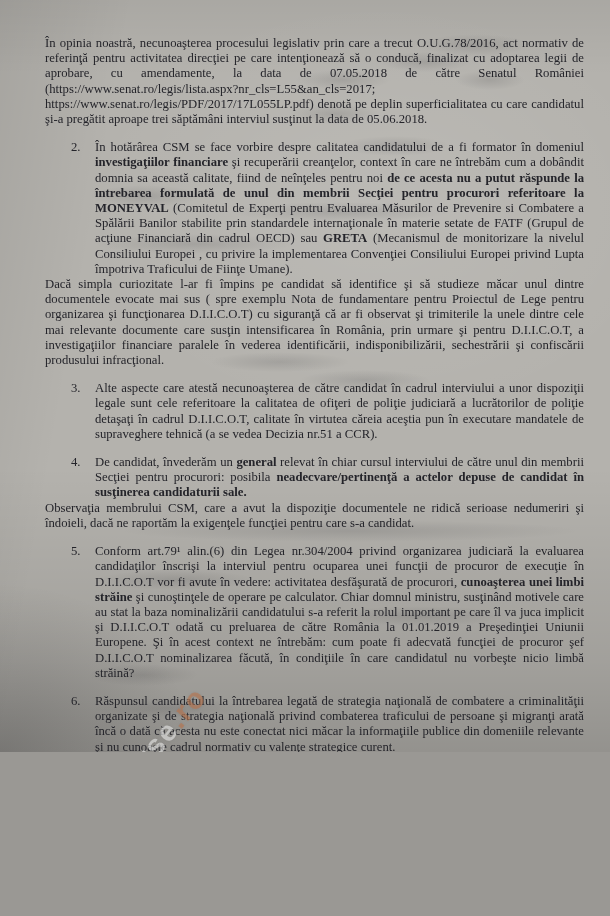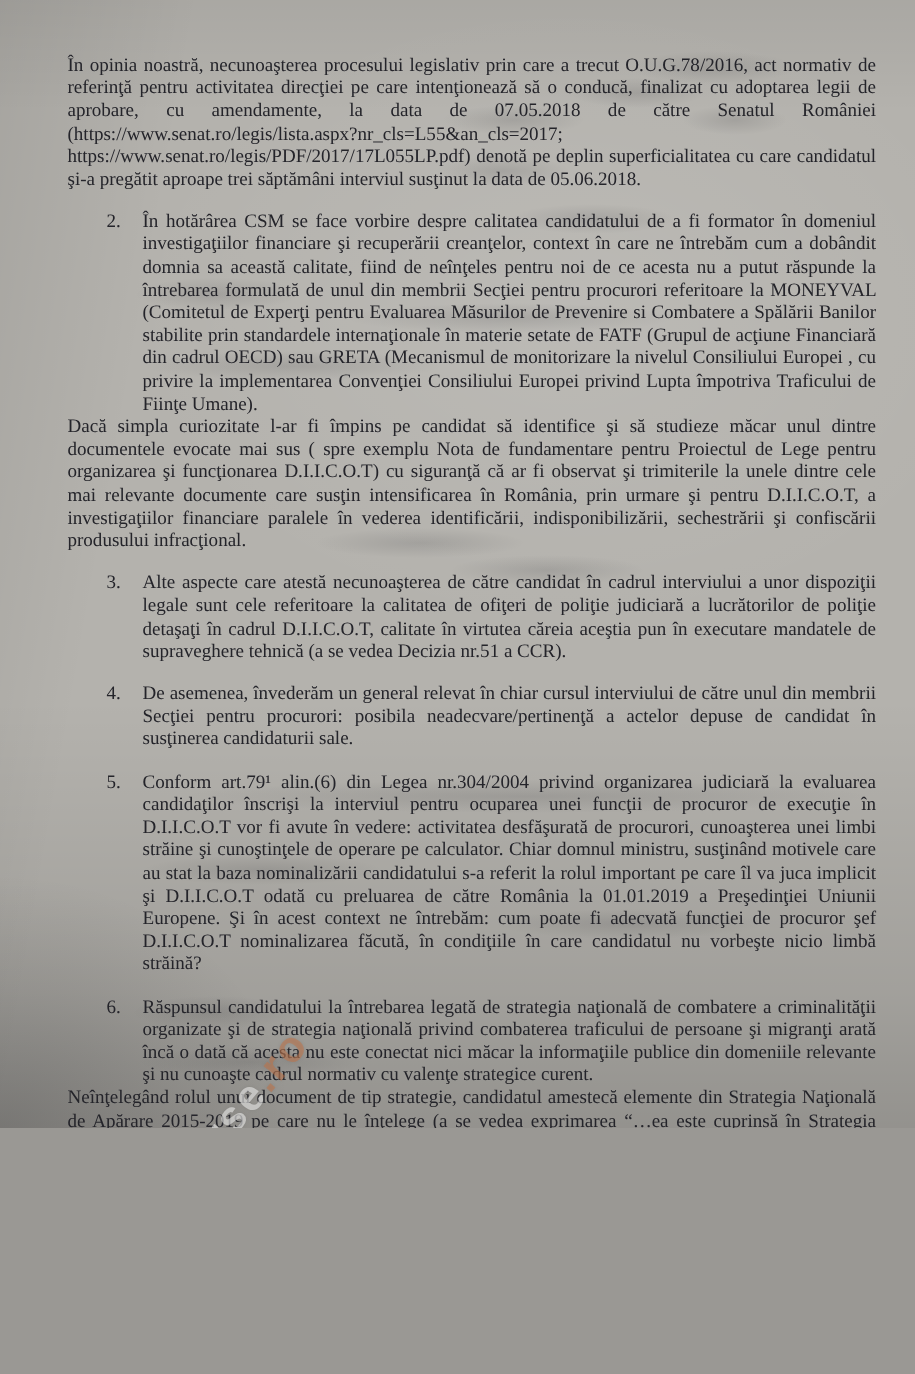--- a/index.html
+++ b/index.html
@@ -22,21 +22,21 @@
     width:539px;
     font-size:12.7px;
     line-height:15.2px;
     text-align:justify;
   }
   .para{margin:0;}
   .para.numbered{position:relative;padding-left:50px;margin-top:13px;}
   .para.numbered .num{position:absolute;left:26px;}
   .para.plain{margin-top:0;}
   .para:first-child{margin-top:0;}
-  .run.bold{font-weight:normal;}
+  .run.bold{font-weight:bold;}
   
   .blotch{
     position:absolute;border-radius:50%;
     background:radial-gradient(closest-side, rgba(35,35,40,0.13), rgba(35,35,40,0));
     pointer-events:none;
   }
   
   #watermark{position:absolute;left:0;top:0;width:100%;height:100%;pointer-events:none;}
   .wm-logo{
     position:absolute;left:14px;top:862px;
@@ -87,21 +87,22 @@
     <div class="blotch" style="left:88px;top:664px;width:110px;height:22px;"></div>
     <div class="blotch" style="left:92px;top:698px;width:150px;height:20px;"></div>
     <div class="blotch" style="left:115px;top:796px;width:80px;height:20px;"></div>
   </div>
 
   <div id="doc-body">
       <div class="para plain"><span class="run">În opinia noastră, necunoaşterea procesului legislativ prin care a trecut O.U.G.78/2016, act normativ de referinţă pentru activitatea direcţiei pe care intenţionează să o conducă, finalizat cu adoptarea legii de aprobare, cu amendamente, la data de 07.05.2018 de către Senatul României (https://www.senat.ro/legis/lista.aspx?nr_cls=L55&amp;an_cls=2017; https://www.senat.ro/legis/PDF/2017/17L055LP.pdf) denotă pe deplin superficialitatea cu care candidatul şi-a pregătit aproape trei săptămâni interviul susţinut la data de 05.06.2018.</span></div>
       <div class="para numbered"><span class="num">2.</span><span class="run">În hotărârea CSM se face vorbire despre calitatea candidatului de a fi formator în domeniul </span><span class="run bold">investigaţiilor financiare</span><span class="run"> şi recuperării creanţelor, context în care ne întrebăm cum a dobândit domnia sa această calitate, fiind de neînţeles pentru noi </span><span class="run bold">de ce acesta nu a putut răspunde la întrebarea formulată de unul din membrii Secţiei pentru procurori referitoare la MONEYVAL</span><span class="run"> (Comitetul de Experţi pentru Evaluarea Măsurilor de Prevenire si Combatere a Spălării Banilor stabilite prin standardele internaţionale în materie setate de FATF (Grupul de acţiune Financiară din cadrul OECD) sau </span><span class="run bold">GRETA</span><span class="run"> (Mecanismul de monitorizare la nivelul Consiliului Europei , cu privire la implementarea Convenţiei Consiliului Europei privind Lupta împotriva Traficului de Fiinţe Umane).</span></div>
       <div class="para plain"><span class="run">Dacă simpla curiozitate l-ar fi împins pe candidat să identifice şi să studieze măcar unul dintre documentele evocate mai sus ( spre exemplu Nota de fundamentare pentru Proiectul de Lege pentru organizarea şi funcţionarea D.I.I.C.O.T) cu siguranţă că ar fi observat şi trimiterile la unele dintre cele mai relevante documente care susţin intensificarea în România, prin urmare şi pentru D.I.I.C.O.T, a investigaţiilor financiare paralele în vederea identificării, indisponibilizării, sechestrării şi confiscării produsului infracţional.</span></div>
       <div class="para numbered"><span class="num">3.</span><span class="run">Alte aspecte care atestă necunoaşterea de către candidat în cadrul interviului a unor dispoziţii legale sunt cele referitoare la calitatea de ofiţeri de poliţie judiciară a lucrătorilor de poliţie detaşaţi în cadrul D.I.I.C.O.T, calitate în virtutea căreia aceştia pun în executare mandatele de supraveghere tehnică (a se vedea Decizia nr.51 a CCR).</span></div>
-      <div class="para numbered"><span class="num">4.</span><span class="run">De asemenea, învederăm un </span><span class="run bold">general</span><span class="run"> relevat în chiar cursul interviului de către unul din membrii Secţiei pentru procurori: posibila </span><span class="run bold">neadecvare/pertinenţă a actelor depuse de candidat în susţinerea candidaturii sale.</span></div>
+      <div class="para numbered"><span class="num">4.</span><span class="run">De candidat, învederăm un </span><span class="run bold">general</span><span class="run"> relevat în chiar cursul interviului de către unul din membrii Secţiei pentru procurori: posibila </span><span class="run bold">neadecvare/pertinenţă a actelor depuse de candidat în susţinerea candidaturii sale.</span></div>
+      <div class="para plain"><span class="run">Observaţia membrului CSM, care a avut la dispoziţie documentele ne ridică serioase nedumeriri şi îndoieli, dacă ne raportăm la exigenţele funcţiei pentru care s-a candidat.</span></div>
       <div class="para numbered"><span class="num">5.</span><span class="run">Conform art.79¹ alin.(6) din Legea nr.304/2004 privind organizarea judiciară la evaluarea candidaţilor înscrişi la interviul pentru ocuparea unei funcţii de procuror de execuţie în D.I.I.C.O.T vor fi avute în vedere: activitatea desfăşurată de procurori, </span><span class="run bold">cunoaşterea unei limbi străine</span><span class="run"> şi cunoştinţele de operare pe calculator. Chiar domnul ministru, susţinând motivele care au stat la baza nominalizării candidatului s-a referit la rolul important pe care îl va juca implicit şi D.I.I.C.O.T odată cu preluarea de către România la 01.01.2019 a Preşedinţiei Uniunii Europene. Şi în acest context ne întrebăm: cum poate fi adecvată funcţiei de procuror şef D.I.I.C.O.T nominalizarea făcută, în condiţiile în care candidatul nu vorbeşte nicio limbă străină?</span></div>
       <div class="para numbered"><span class="num">6.</span><span class="run">Răspunsul candidatului la întrebarea legată de strategia naţională de combatere a criminalităţii organizate şi de strategia naţională privind combaterea traficului de persoane şi migranţi arată încă o dată că acesta nu este conectat nici măcar la informaţiile publice din domeniile relevante şi nu cunoaşte cadrul normativ cu valenţe strategice curent.</span></div>
       <div class="para plain"><span class="run">Neînţelegând rolul unui document de tip strategie, candidatul amestecă elemente din Strategia Naţională de Apărare 2015-2019 pe care nu le înţelege (a se vedea exprimarea “…ea este cuprinsă în Strategia Naţională de Apărare a Ţării 2015-2019 şi corespunde noţiunii de strategie naţională extinsă“). Presupunem ca acesta a vrut să se refere la conceptul de ameninţări la adresa securităţii naţionale extinse.</span></div>
       <div class="para numbered"><span class="num">7.</span><span class="run">Nu în ultimul rând am remarcat efortul candidatului de a mulţumi pe toată lumea cu răspunsuri, fie pe placul domnului ministru, ale domnului procuror general şi chiar ale fostului procuror-şef D.I.I.C.O.T, vicepreşedinte al CSM, lăudând mandatul acestuia din urmă cu 7 ani ( în fapt,</span></div>
     </div>
 
   <div id="watermark">
     <div class="wm-logo">
       <span class="wm-s">S</span>
     </div>

